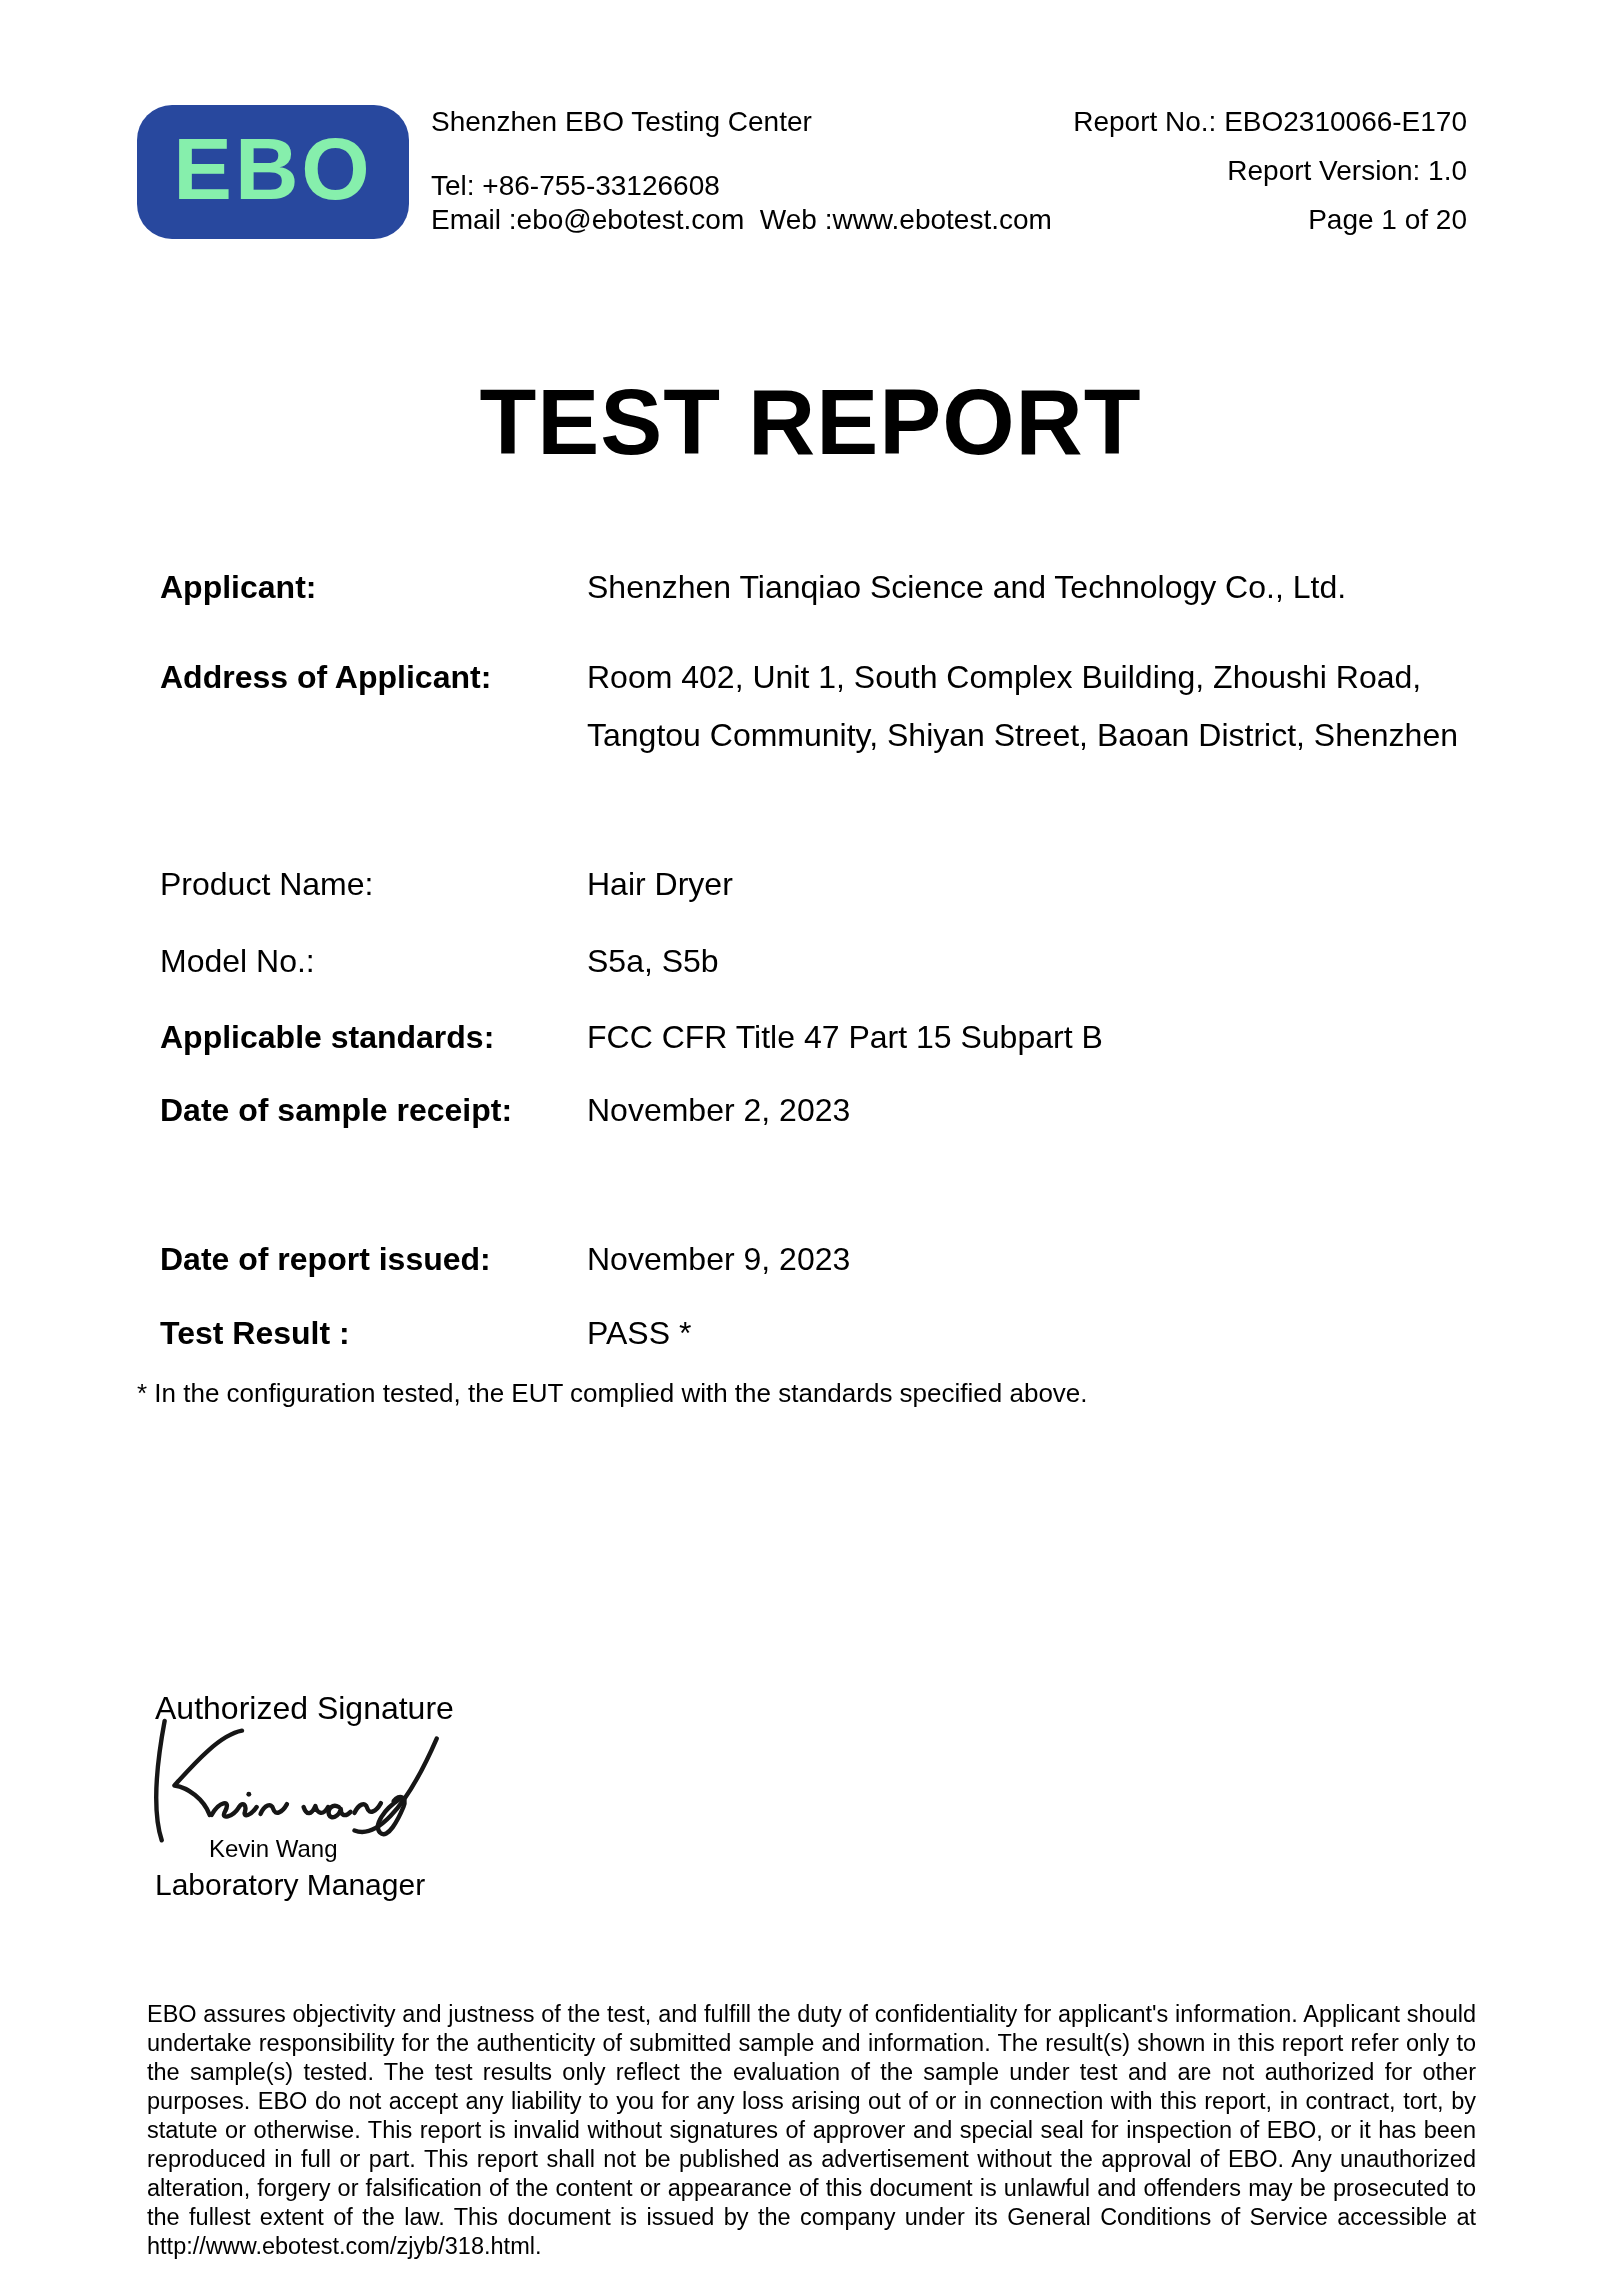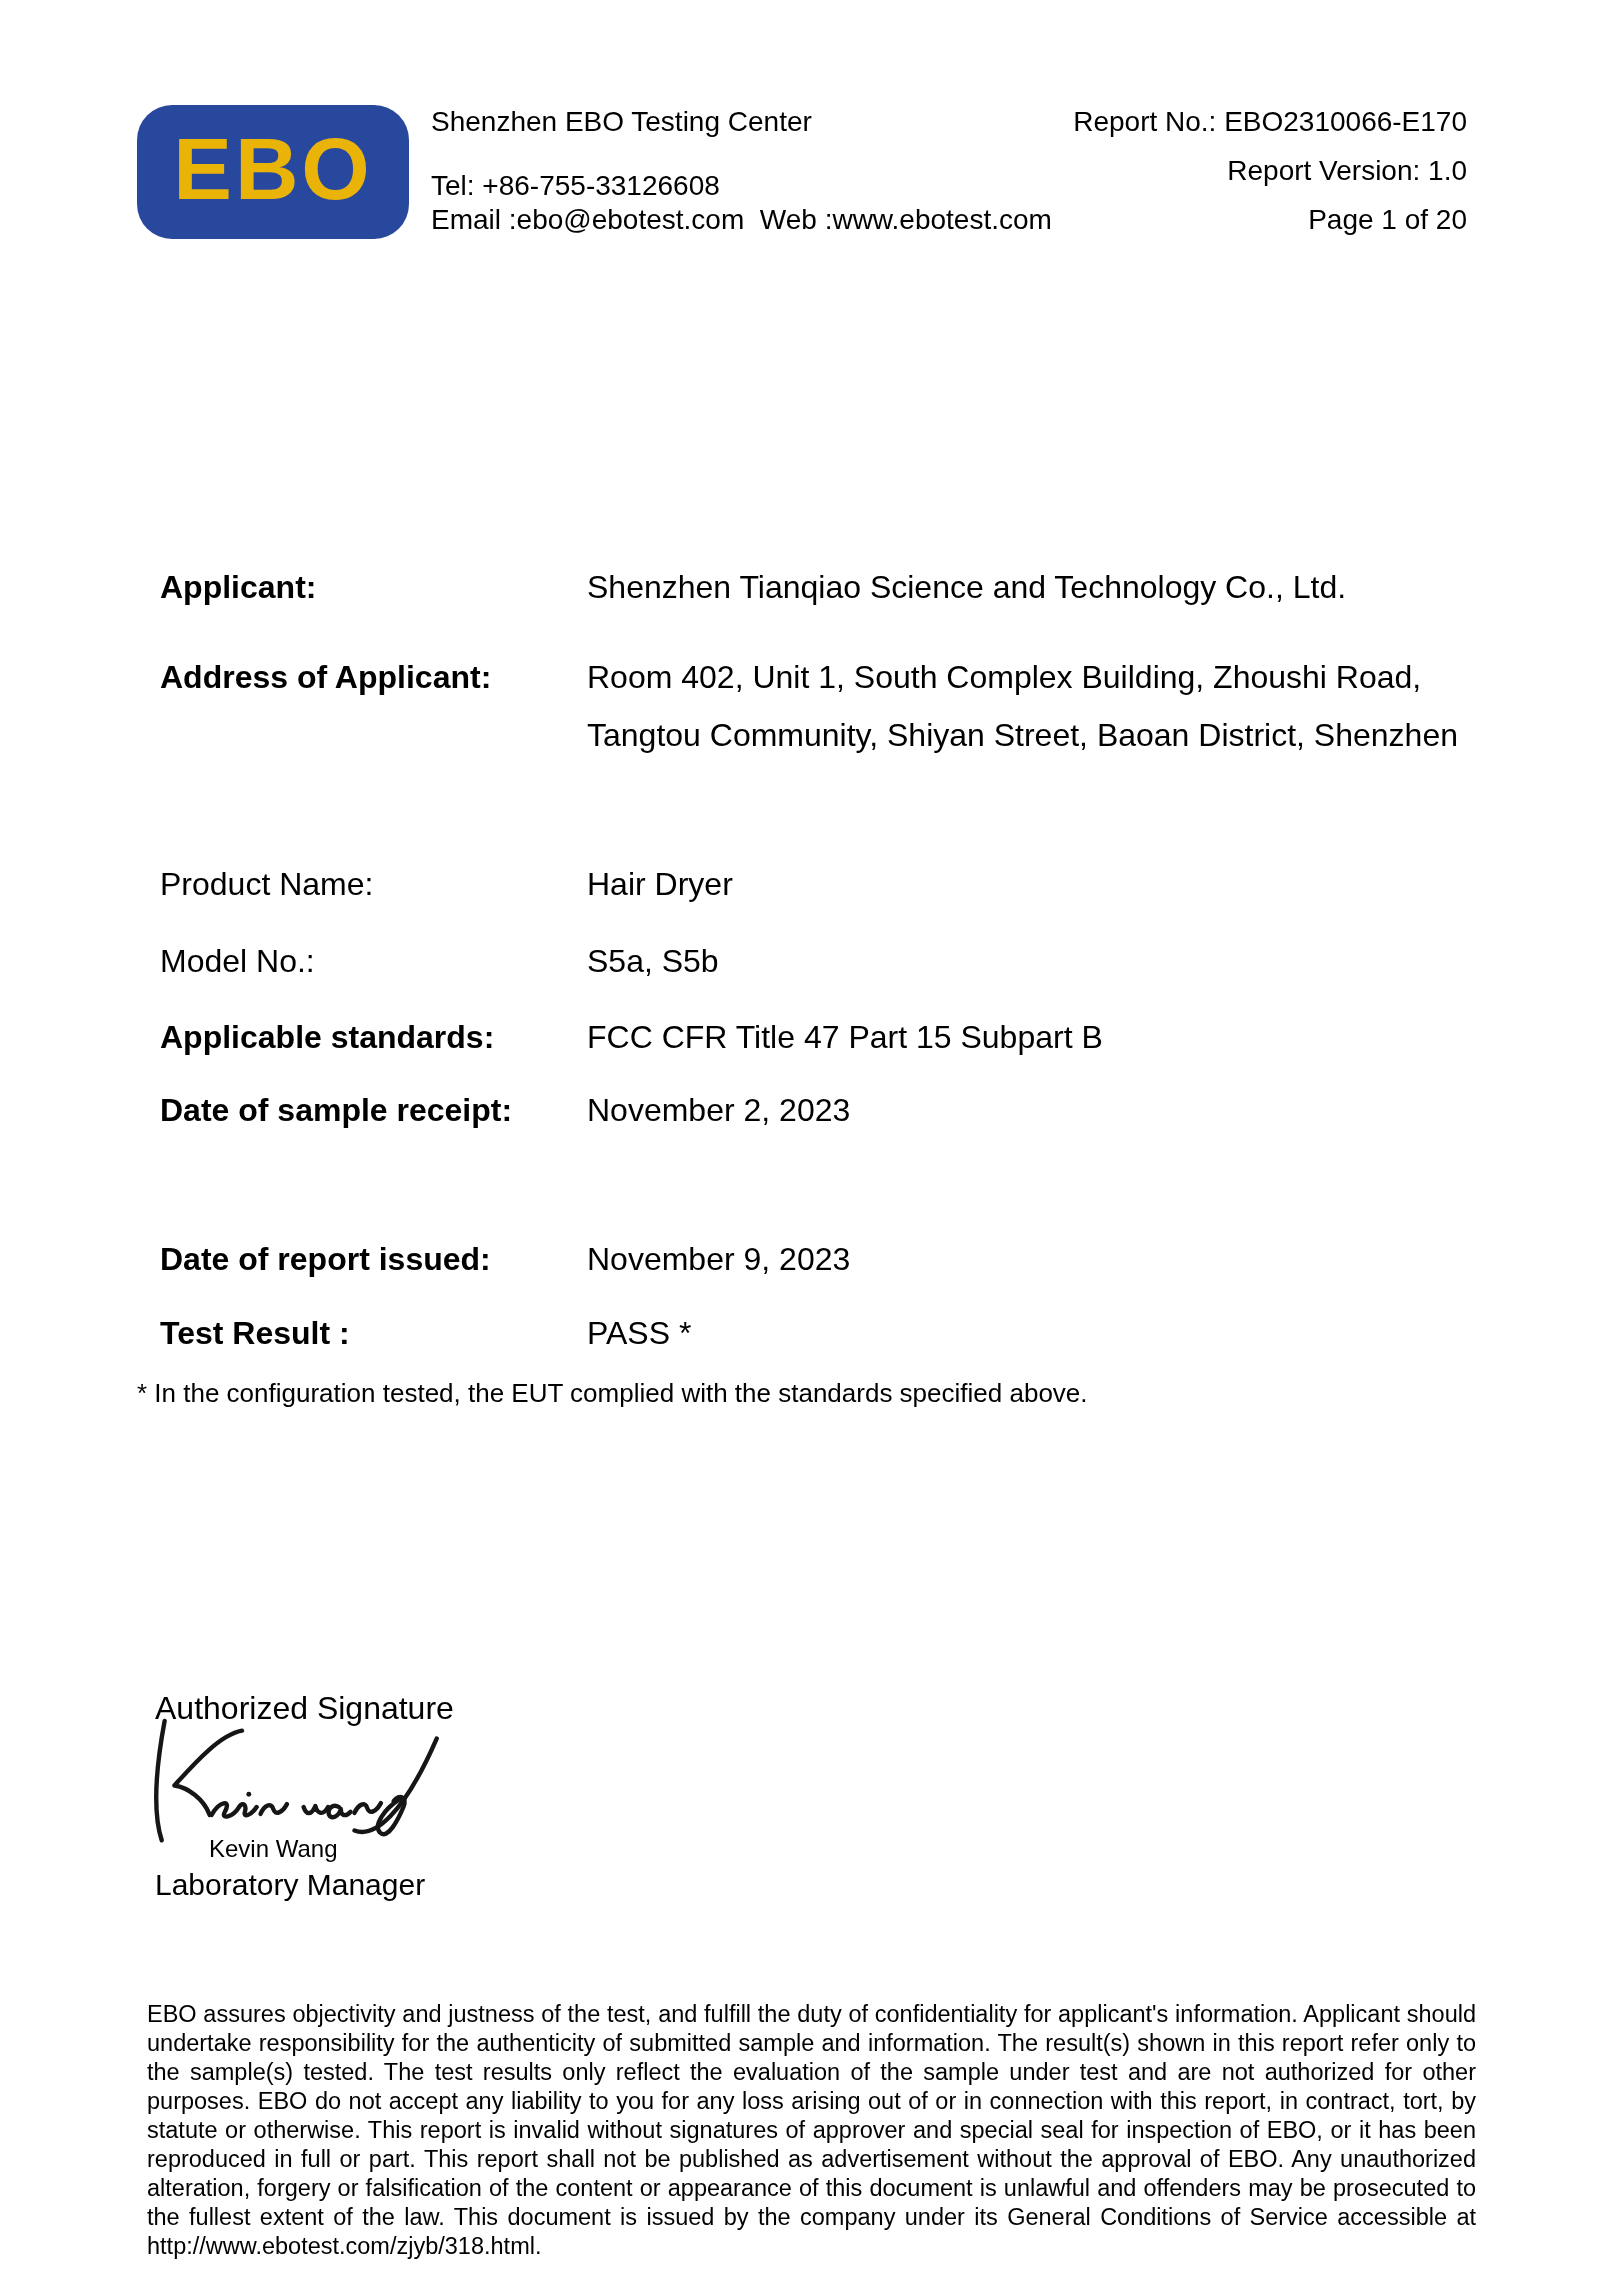--- a/index.html
+++ b/index.html
@@ -11,21 +11,21 @@
     color:#000;
     overflow:hidden;
   }
   
   .logo{
     position:absolute;left:137px;top:105px;width:272px;height:134px;
     border-radius:35px;
     display:flex;align-items:center;justify-content:center;
   }
   .logo-text{
-    color:#eab308;font-size:88px;font-weight:700;letter-spacing:2.9px;line-height:1;
+    color:#86efac;font-size:88px;font-weight:700;letter-spacing:2.9px;line-height:1;
     padding-bottom:5.9px;
   }
   .hline{position:absolute;font-size:28px;line-height:35px;white-space:pre;}
   .hl1{left:431px;top:104px;}
   .hl2{left:431px;top:168px;}
   .hl3{left:431px;top:202px;}
   .hr{right:154px;text-align:right;}
   .hr1{top:104px;}
   .hr2{top:153px;}
   .hr3{top:202px;}
@@ -61,20 +61,21 @@
   <div class="logo" style="background:#28489e;">
     <span class="logo-text">EBO</span>
   </div>
   <div class="hline hl1">Shenzhen EBO Testing Center</div>
   <div class="hline hl2">Tel: +86-755-33126608</div>
   <div class="hline hl3">Email :ebo@ebotest.com  Web :www.ebotest.com</div>
   <div class="hline hr hr1">Report No.: EBO2310066-E170</div>
   <div class="hline hr hr2">Report Version: 1.0</div>
   <div class="hline hr hr3">Page 1 of 20</div>
 
+  <div class="doc-title">TEST REPORT</div>
 
   <div class="frow" style="top:568px">
     <span class="lab b">Applicant:</span><span class="val">Shenzhen Tianqiao Science and Technology Co., Ltd.</span>
   </div>
 
   <div class="frow addr" style="top:648px">
     <span class="lab b">Address of Applicant:</span><span class="val">Room 402, Unit 1, South Complex Building, Zhoushi Road, Tangtou Community, Shiyan Street, Baoan District, Shenzhen</span>
   </div>
 
 

